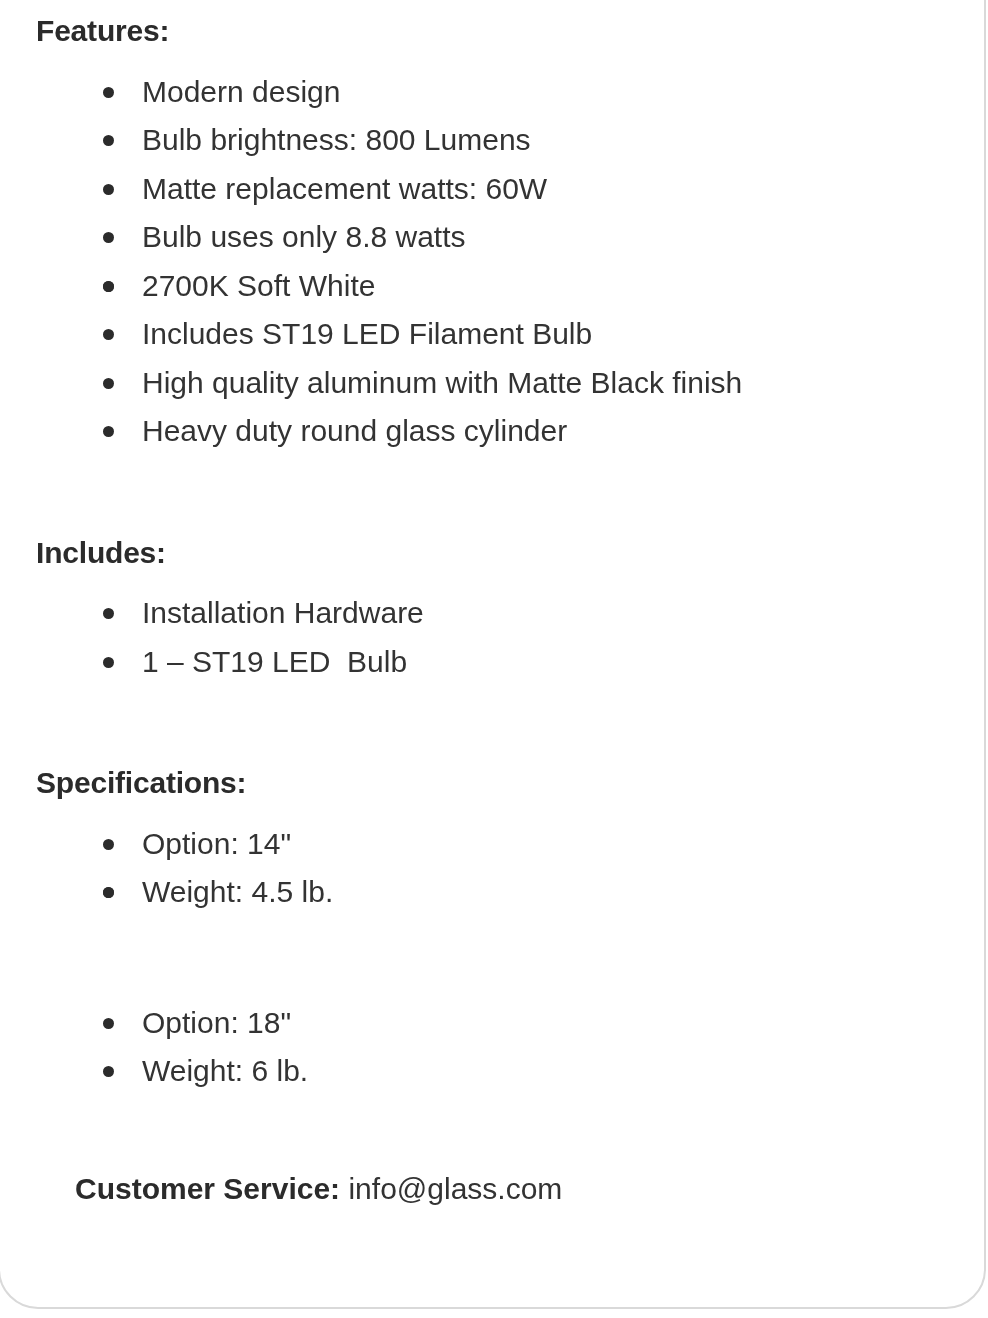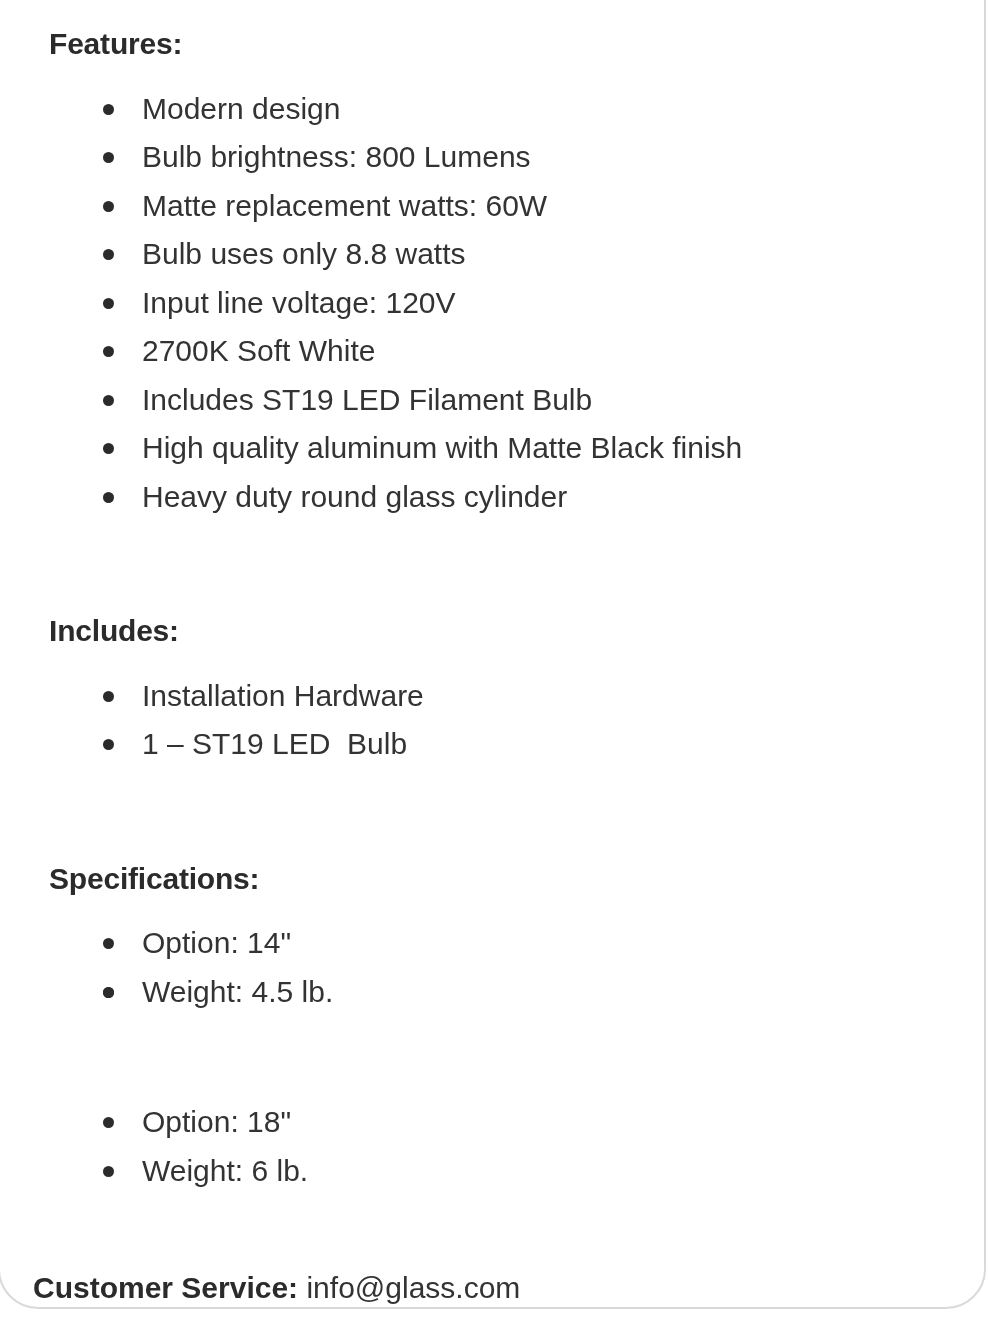--- a/index.html
+++ b/index.html
@@ -30,21 +30,21 @@
       position: absolute;
       left: 33px;
       top: 0;
       width: 940px;
     }
     .section-title {
       font-weight: bold;
       font-size: 30px;
       line-height: 48.5px;
       height: 48.5px;
-      margin: 16px;
+      margin: 3px;
       color: #2b2b2b;
       letter-spacing: -0.2px;
     }
     ul.bullets {
       list-style: none;
       margin: 12px;
       padding: 0;
     }
     ul.bullets li {
       position: relative;
@@ -66,36 +66,37 @@
     }
     .gap-lg { height: 58px; }
     .footer-line {
       font-size: 30px;
       line-height: 48.5px;
       color: #333333;
     }
     .footer-line .label {
       font-weight: bold;
       color: #2b2b2b;
+      margin-left: 42px;
     }
   </style>
 </head>
 <body>
 
 <div class="card"></div>
 
 <div class="content" style="top:4px;">
 
   <h2 class="section-title">Features:</h2>
   <ul class="bullets">
     <li><span class="dot"></span><span>Modern design</span></li>
     <li><span class="dot"></span><span>Bulb brightness: 800 Lumens</span></li>
     <li><span class="dot"></span><span>Matte replacement watts: 60W</span></li>
     <li><span class="dot"></span><span>Bulb uses only 8.8 watts</span></li>
-    <li><span class="dot"></span><span>Input line voltage: 120V</span></li>
+    <li><span class="dot"></span></li>
     <li><span class="dot"></span><span>2700K Soft White</span></li>
     <li><span class="dot"></span><span>Includes ST19 LED Filament Bulb</span></li>
     <li><span class="dot"></span><span>High quality aluminum with Matte Black finish</span></li>
     <li><span class="dot"></span><span>Heavy duty round glass cylinder</span></li>
   </ul>
 
   <div class="gap-lg"></div>
 
   <h2 class="section-title">Includes:</h2>
   <ul class="bullets">

